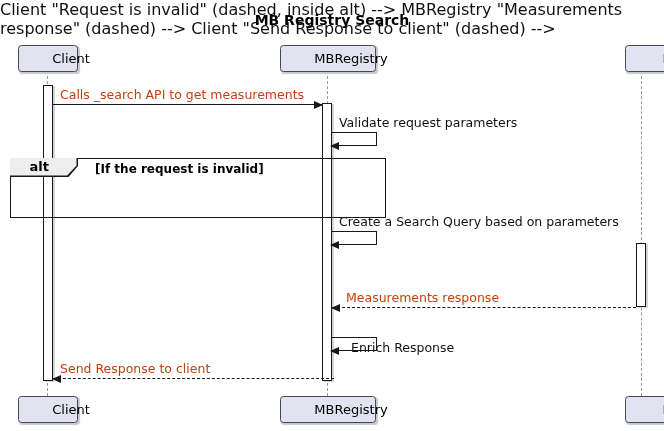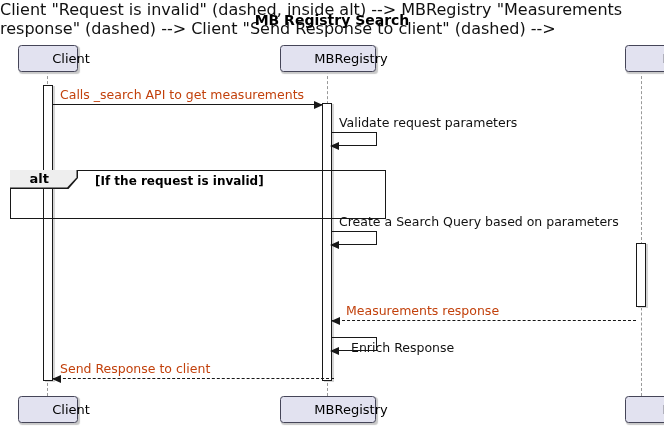--- a/index.html
+++ b/index.html
@@ -43,22 +43,22 @@
     border-top:4px solid transparent; border-bottom:4px solid transparent; }
   .head.left { left:-1px; border-right:9px solid var(--line, #181818);
     border-top:4px solid transparent; border-bottom:4px solid transparent; }
   .self-label { position:absolute; font-size:12.5px; white-space:nowrap; z-index:4; }
   .self-loop {
     position:absolute; left:332px; width:45px; height:14px; box-sizing:border-box;
     border:1px solid var(--line, #181818); border-left:none; z-index:4;
   }
   .self-loop .head { left:-2px; bottom:-4.5px; }
   .alt-frame {
-    position:absolute; left:10px; top:158px; width:376px; height:49px;
-    box-sizing:border-box; border:1.7px solid var(--line, #181818); z-index:3;margin-top:12px;
+    position:absolute; left:10px; top:158px; width:376px; height:60px;
+    box-sizing:border-box; border:1.7px solid var(--line, #181818); z-index:3;
   }
   .alt-pentagon {
     position:absolute; left:-1px; top:-1px; width:68px; height:19px;
     background:var(--line, #181818);
     clip-path:polygon(0 0, 100% 0, 100% 42%, 86% 100%, 0 100%);
   }
   .alt-pentagon-fill {
     position:absolute; left:0; top:0; width:66.5px; height:17.6px;
     background:var(--fragment-label-fill, #EEEEEE);
     clip-path:polygon(0 0, 100% 0, 100% 42%, 86% 100%, 0 100%);
@@ -123,21 +123,21 @@
 
   
   <div class="self-label" style="left:339px; top:214px;">Create a Search Query based on parameters</div>
   <div class="self-loop" style="top:231px;">
     <div class="head left"></div>
   </div>
 
   
 
    MBRegistry "Measurements response" (dashed) --&gt;
-  <div class="msg" style="left:332px; top:304px; width:304px;">
+  <div class="msg" style="left:332px; top:291px; width:304px;">
     <div class="msg-label" style="left:14px;">Measurements response</div>
     <div class="msg-line dashed"></div>
     <div class="head left"></div>
   </div>
 
   
   <div class="self-label" style="left:351px; top:320px;margin-top:20px;">Enrich Response</div>
   <div class="self-loop" style="top:337px;">
     <div class="head left"></div>
   </div>

